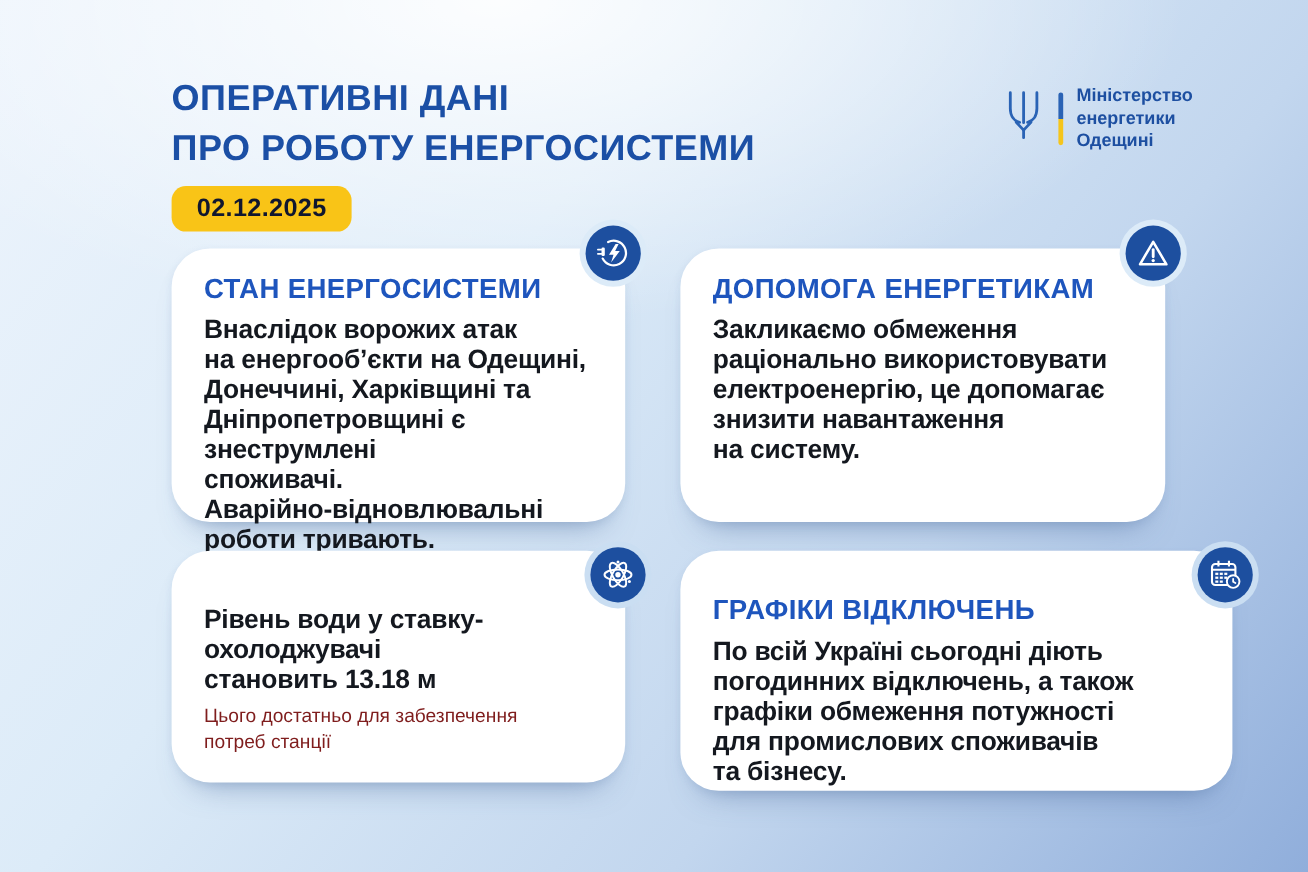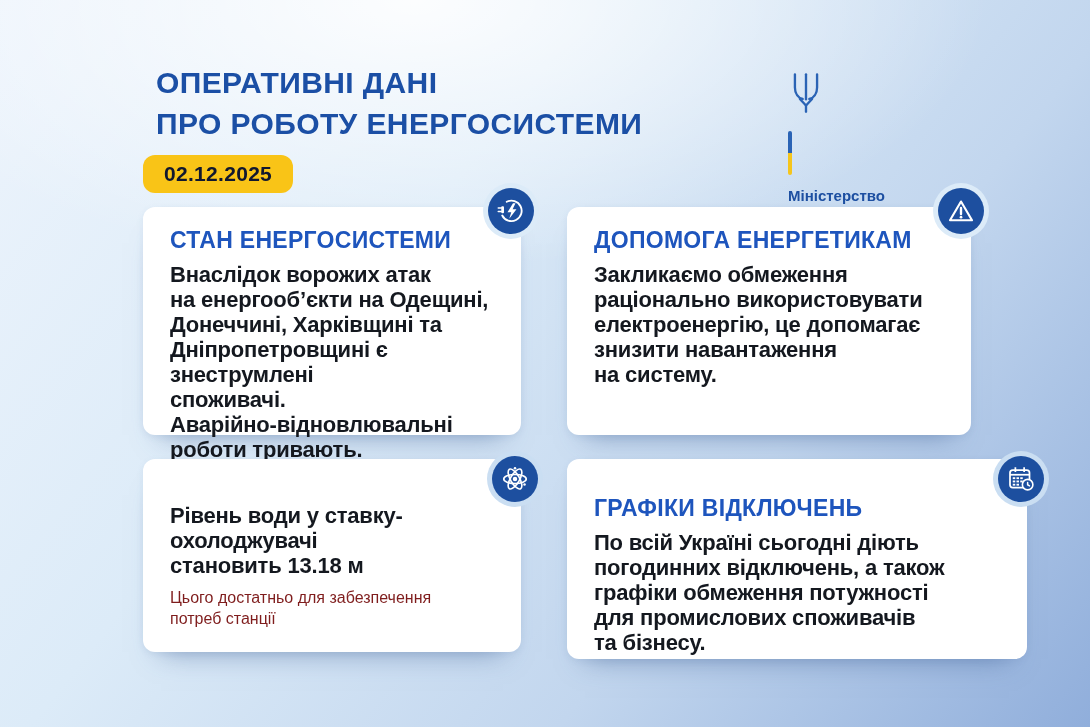--- a/index.html
+++ b/index.html
@@ -10,45 +10,45 @@
   .poster {
     position:relative;
     width:1090px; height:727px;
     overflow:hidden;
     background:
       radial-gradient(85% 60% at 38% 0%, rgba(255,255,255,.9) 0%, rgba(255,255,255,0) 62%),
       linear-gradient(128deg, #edf4fc 0%, #dcebf8 36%, #c2d6ee 68%, #90aedb 100%);
   }
   
   .title {
-    position:absolute; left:156px; top:62px;
+    position:absolute; left:143px; top:62px;
     font-size:30px; line-height:41px; font-weight:700;
     color:#1b4fa5; letter-spacing:.4px;
   }
   .logo {
-    position:absolute; left:788px; top:70px;
-    display:flex; gap:11px;flex-direction:column;
+    position:absolute; left:835px; top:70px;
+    display:flex; align-items:center; gap:11px;
   }
   .logo-bar {
     width:4px; height:44px; border-radius:2px;
     background:linear-gradient(#2a63b5 0 50%, #f5c51c 50% 100%);
   }
   .logo-text {
     font-size:15px; line-height:19px; font-weight:700; color:#1d4fa1;
   }
   .badge {
     position:absolute; left:143px; top:155px;
     height:38px; padding:0 21px;
     display:inline-flex; align-items:center;
     background:#f9c417; border-radius:12px;
     font-size:21px; font-weight:700; color:#10172f; letter-spacing:.3px;
   }
   
   .card {
-    position:absolute; background:#ffffff; border-radius:12px;
+    position:absolute; background:#ffffff; border-radius:32px;
     padding:20px 14px 0 27px;
     box-shadow: 0 18px 26px -18px rgba(62,94,148,.55), 0 2px 6px rgba(110,140,185,.12);
   }
   .card.lower { padding-top:36px; }
   .card-heading {
     font-size:23px; font-weight:700; color:#1e55bd; letter-spacing:.3px;
   }
   .card-body {
     margin-top:8px;
     font-size:22px; line-height:25px; font-weight:700;

